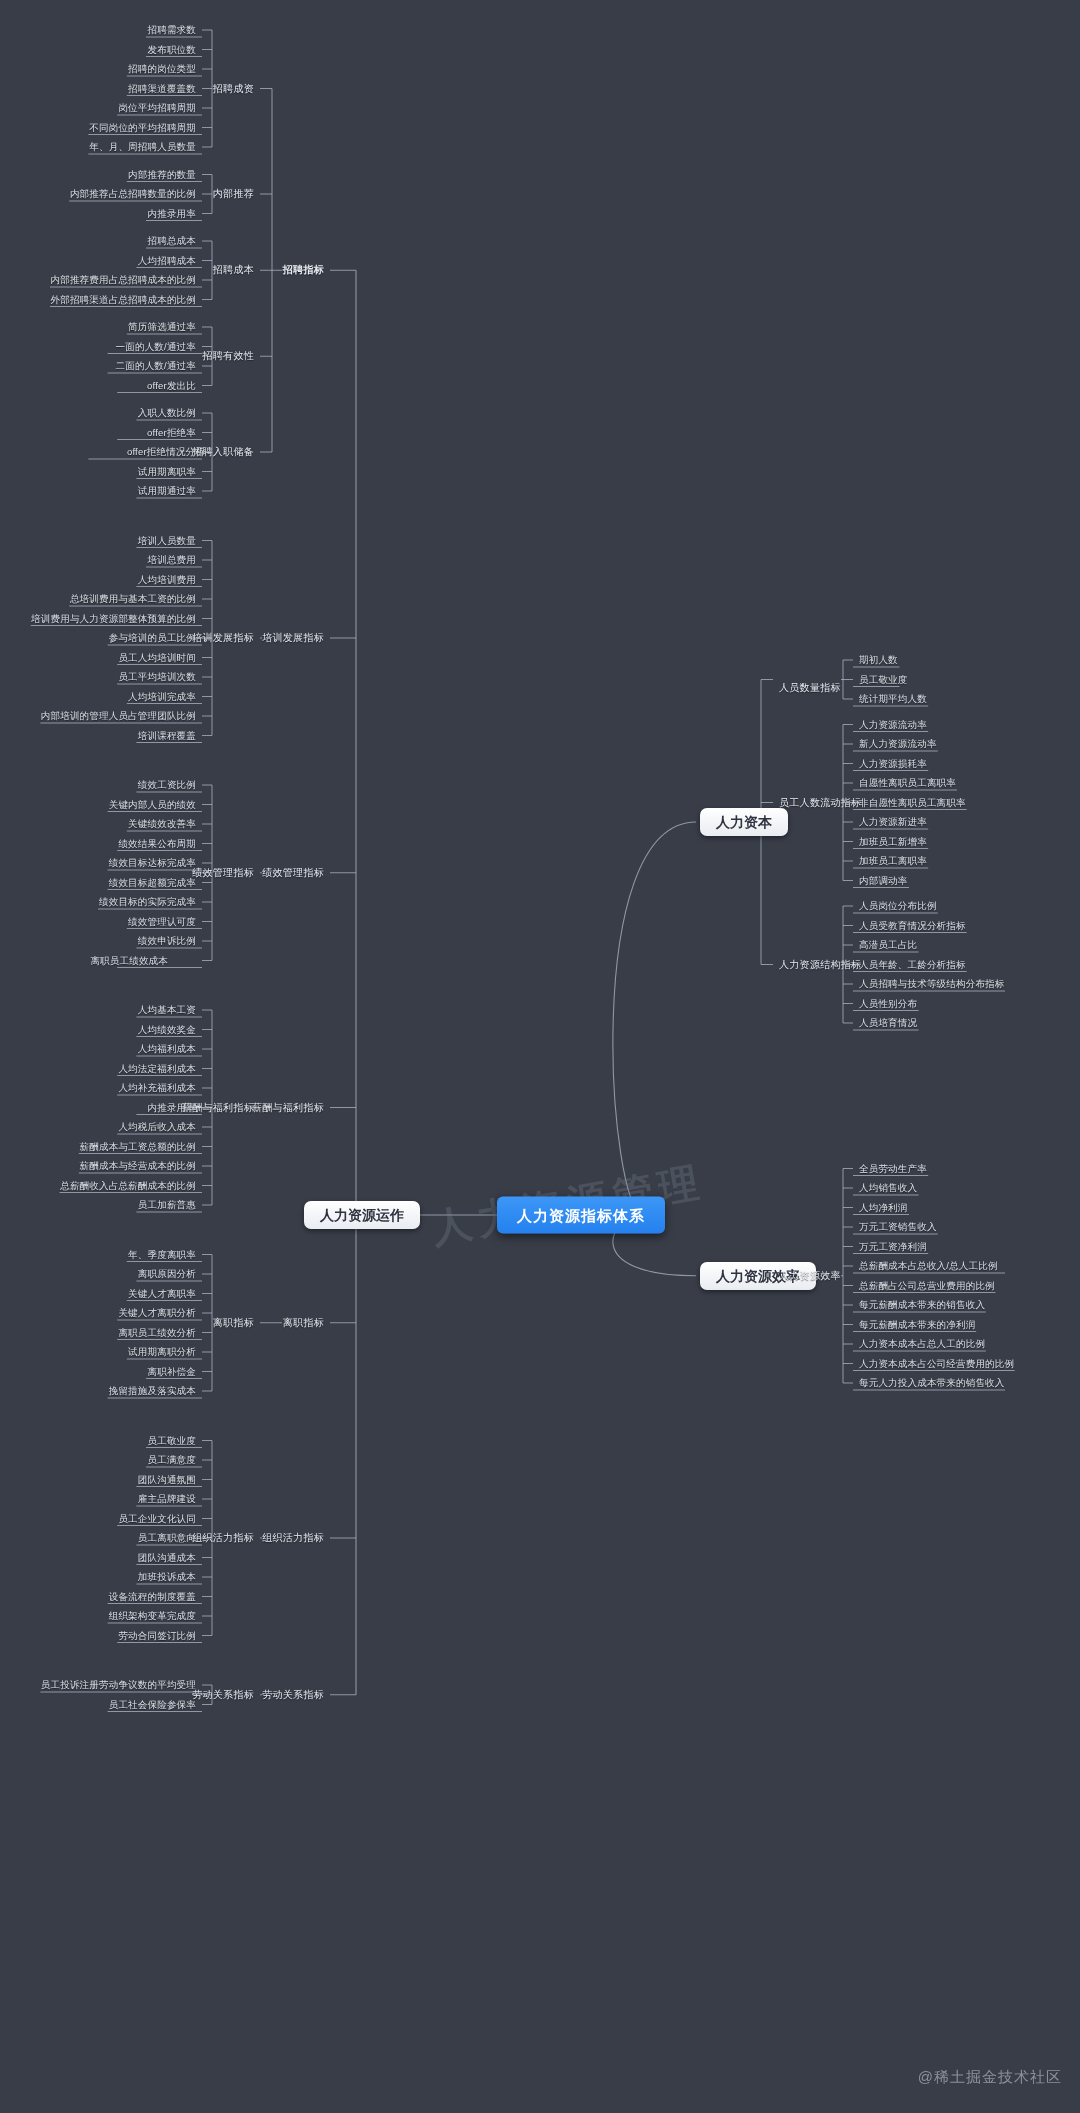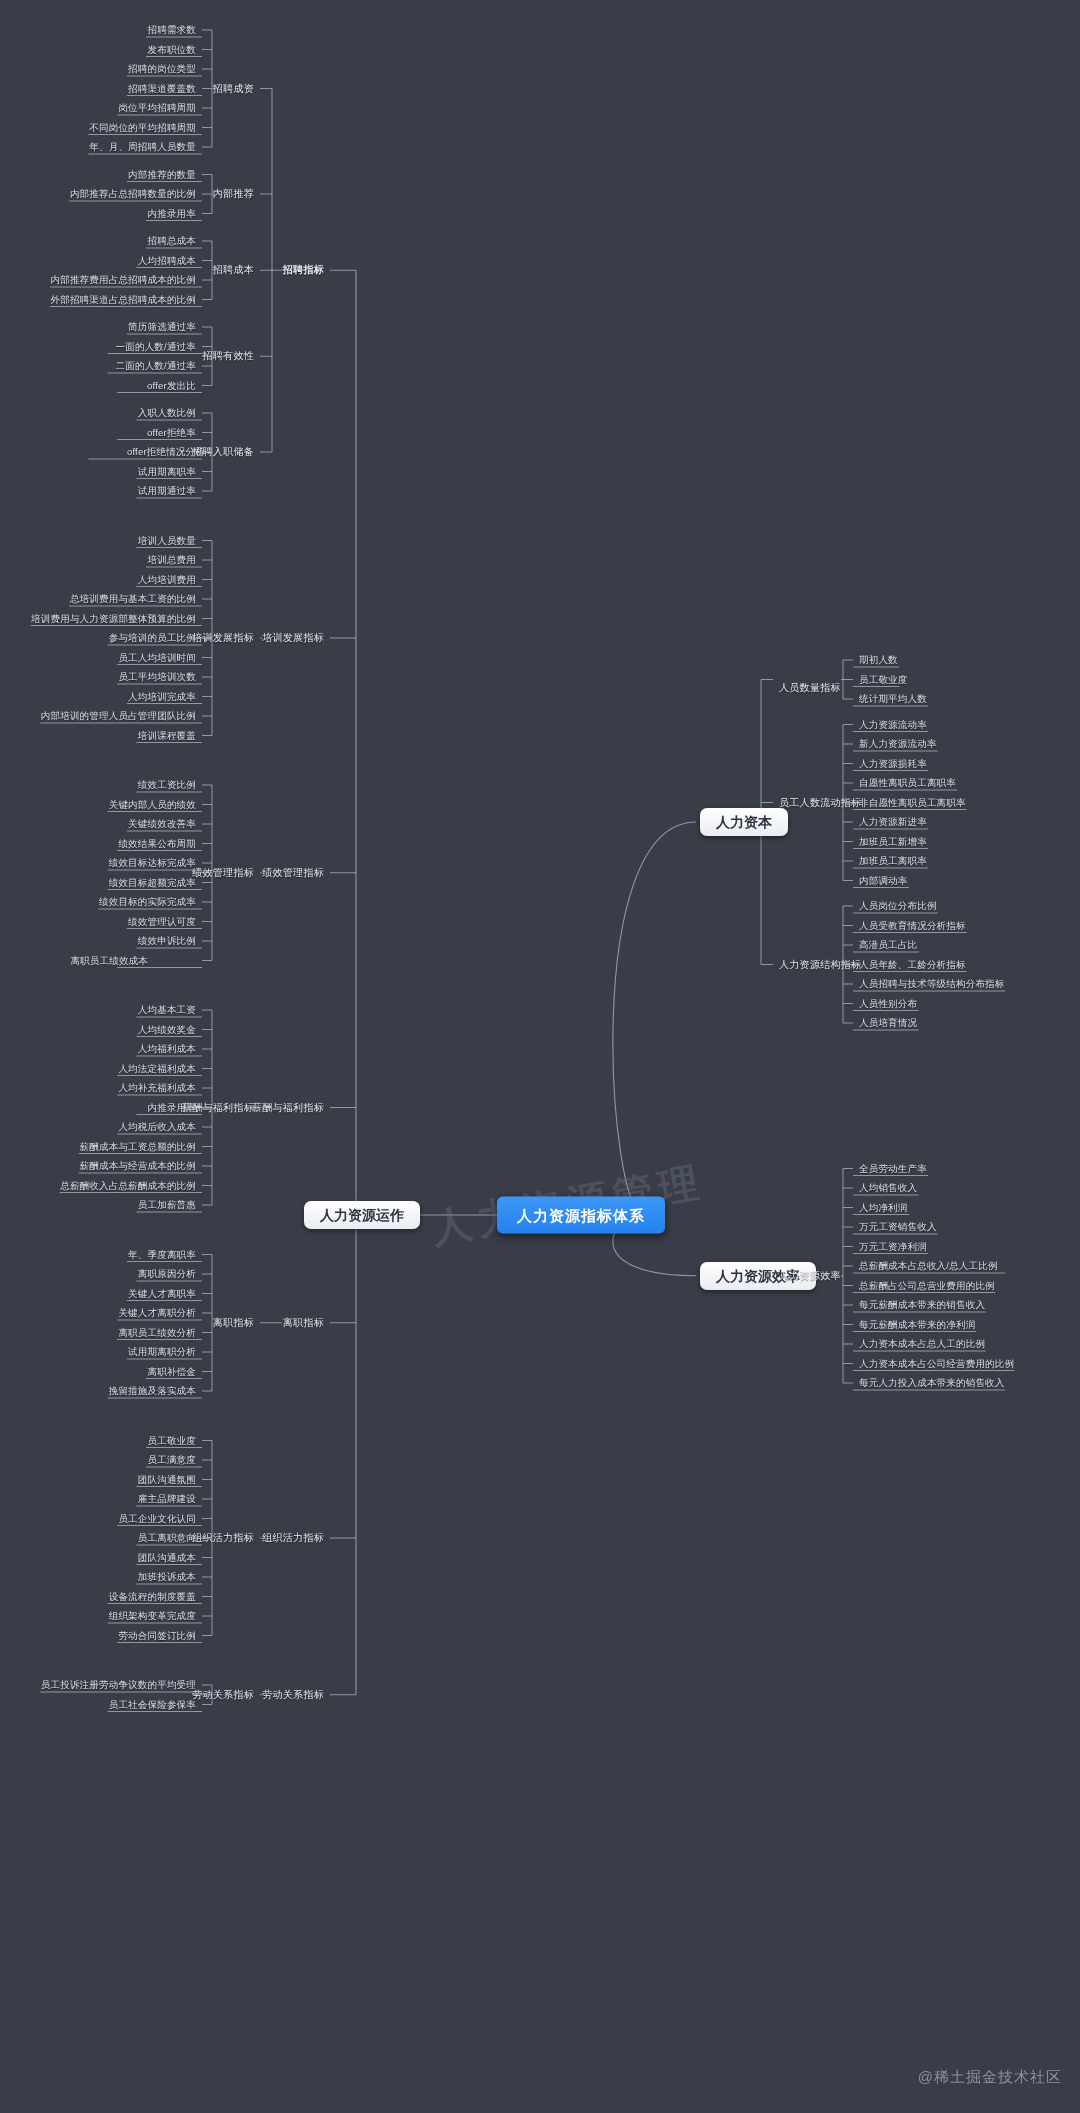--- a/index.html
+++ b/index.html
@@ -459,21 +459,21 @@
       <div class="node branch" style="top: 872.75px; left: auto; right: 822px;">绩效管理指标</div>
       <div class="node leaf" style="top: 785px; left: auto; right: 880px;">绩效工资比例</div>
       <div class="node leaf" style="top: 804.5px; left: auto; right: 880px;">关键内部人员的绩效</div>
       <div class="node leaf" style="top: 824px; left: auto; right: 880px;">关键绩效改善率</div>
       <div class="node leaf" style="top: 843.5px; left: auto; right: 880px;">绩效结果公布周期</div>
       <div class="node leaf" style="top: 863px; left: auto; right: 880px;">绩效目标达标完成率</div>
       <div class="node leaf" style="top: 882.5px; left: auto; right: 880px;">绩效目标超额完成率</div>
       <div class="node leaf" style="top: 902px; left: auto; right: 880px;">绩效目标的实际完成率</div>
       <div class="node leaf" style="top: 921.5px; left: auto; right: 880px;">绩效管理认可度</div>
       <div class="node leaf" style="top: 941px; left: auto; right: 880px;">绩效申诉比例</div>
-      <div class="node leaf" style="top: 960.5px; left: auto; right: 928px;">离职员工绩效成本</div>
+      <div class="node leaf" style="top: 960.5px; left: auto; right: 908px;">离职员工绩效成本</div>
       <div class="node branch" style="top: 1107.5px; left: auto; right: 752px;">薪酬与福利指标</div>
       <div class="node branch" style="top: 1107.5px; left: auto; right: 822px;">薪酬与福利指标</div>
       <div class="node leaf" style="top: 1010px; left: auto; right: 880px;">人均基本工资</div>
       <div class="node leaf" style="top: 1029.5px; left: auto; right: 880px;">人均绩效奖金</div>
       <div class="node leaf" style="top: 1049px; left: auto; right: 880px;">人均福利成本</div>
       <div class="node leaf" style="top: 1068.5px; left: auto; right: 880px;">人均法定福利成本</div>
       <div class="node leaf" style="top: 1088px; left: auto; right: 880px;">人均补充福利成本</div>
       <div class="node leaf" style="top: 1107.5px; left: auto; right: 880px;">内推录用率</div>
       <div class="node leaf" style="top: 1127px; left: auto; right: 880px;">人均税后收入成本</div>
       <div class="node leaf" style="top: 1146.5px; left: auto; right: 880px;">薪酬成本与工资总额的比例</div>

